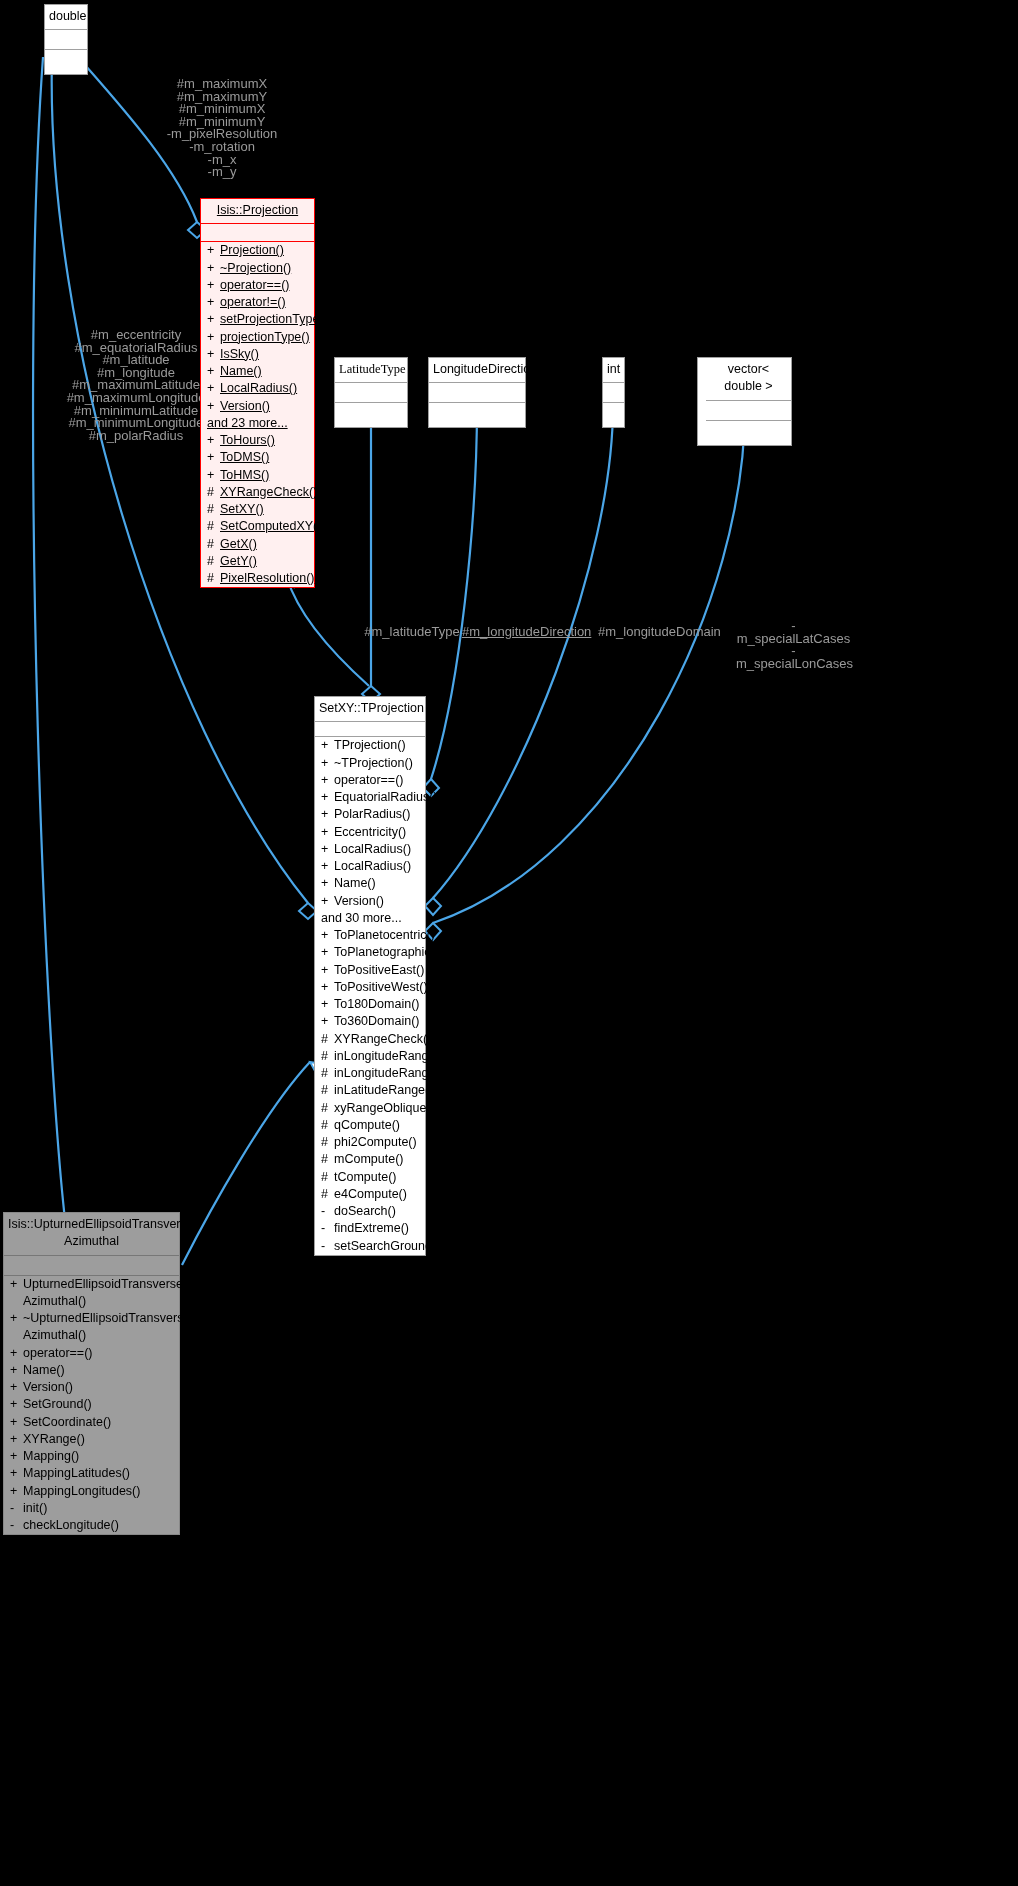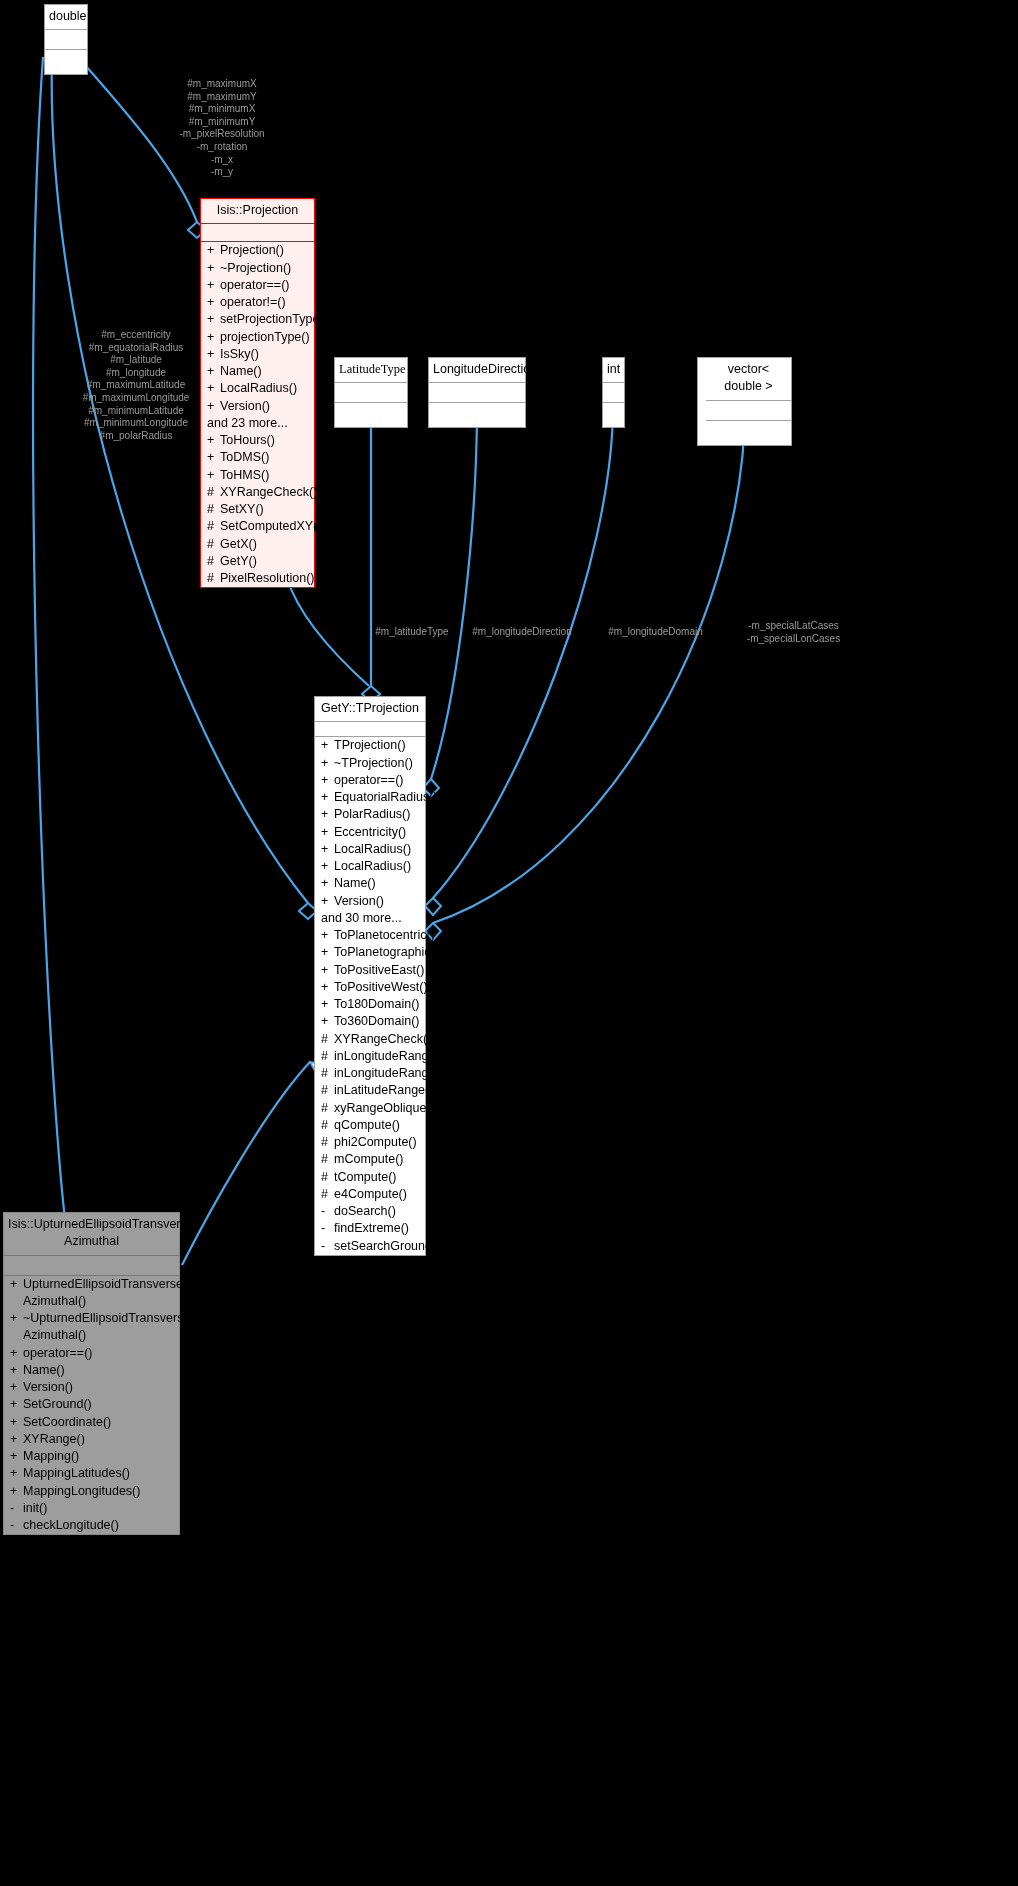--- a/index.html
+++ b/index.html
@@ -42,41 +42,42 @@
   .uml .row.cont{}
 
   
   .plain .attrs{height:19px;}
   .plain .ops{height:24px;}
 
   
   .uml.hi{
     border:1px solid #ff0000;
     background:#fff0f0;
+    text-decoration:underline;
   }
   .uml.hi .title{border-bottom:1px solid #ff0000;}
   .uml.hi .attrs{border-bottom:1px solid #ff0000;height:17px;}
 
   
   .uml.leaf{
     border:1px solid #888888;
     background:#9d9d9d;
     color:#000;
   }
   .uml.leaf .title{border-bottom:1px solid #777;}
   .uml.leaf .attrs{border-bottom:1px solid #777;height:19px;}
   .uml.leaf .row{white-space:normal;}
   .uml.leaf .row .vis{vertical-align:top;}
   .uml.leaf .row .txt{display:inline-block;width:150px;vertical-align:top;}
 
   
   .elabel{
     position:absolute;
     color:#9a9a9a;
-    font-size:10px;
+    font-size:13px;
     line-height:12.6px;
     white-space:pre-line;
     z-index:4;
   }
   .elabel.c{text-align:center;}
 </style>
 </head>
 <body>
 
 <div id="canvas">
@@ -191,29 +192,29 @@
   </div>
 
   <div class="uml plain" style="left:697px;top:357px;width:95px;padding-left:8px;">
     <div class="title">vector&lt; double &gt;</div>
     <div class="attrs"></div>
     <div class="ops"></div>
   </div>
 
   <div class="elabel c" style="left:347px;top:626px;width:130px;">#m_latitudeType</div>
 
-  <div class="elabel c" style="left:462px;top:626px;width:120px;">#m_longitudeDirection</div>
+  <div class="elabel c" style="left:462px;top:626px;width:120px;text-decoration:underline;">#m_longitudeDirection</div>
 
   <div class="elabel c" style="left:598px;top:626px;width:115px;">#m_longitudeDomain</div>
 
   <div class="elabel c" style="left:736px;top:620px;width:115px;">-m_specialLatCases
 -m_specialLonCases</div>
 
   <div class="uml" style="left:314px;top:696px;width:112px;">
-    <div class="title">GetY::TProjection</div>
+    <div class="title">SetXY::TProjection</div>
     <div class="attrs"></div>
     <div class="ops">
       <span class="row"><span class="vis">+</span>TProjection()</span>
       <span class="row"><span class="vis">+</span>~TProjection()</span>
       <span class="row"><span class="vis">+</span>operator==()</span>
       <span class="row"><span class="vis">+</span>EquatorialRadius()</span>
       <span class="row"><span class="vis">+</span>PolarRadius()</span>
       <span class="row"><span class="vis">+</span>Eccentricity()</span>
       <span class="row"><span class="vis">+</span>LocalRadius()</span>
       <span class="row"><span class="vis">+</span>LocalRadius()</span>

